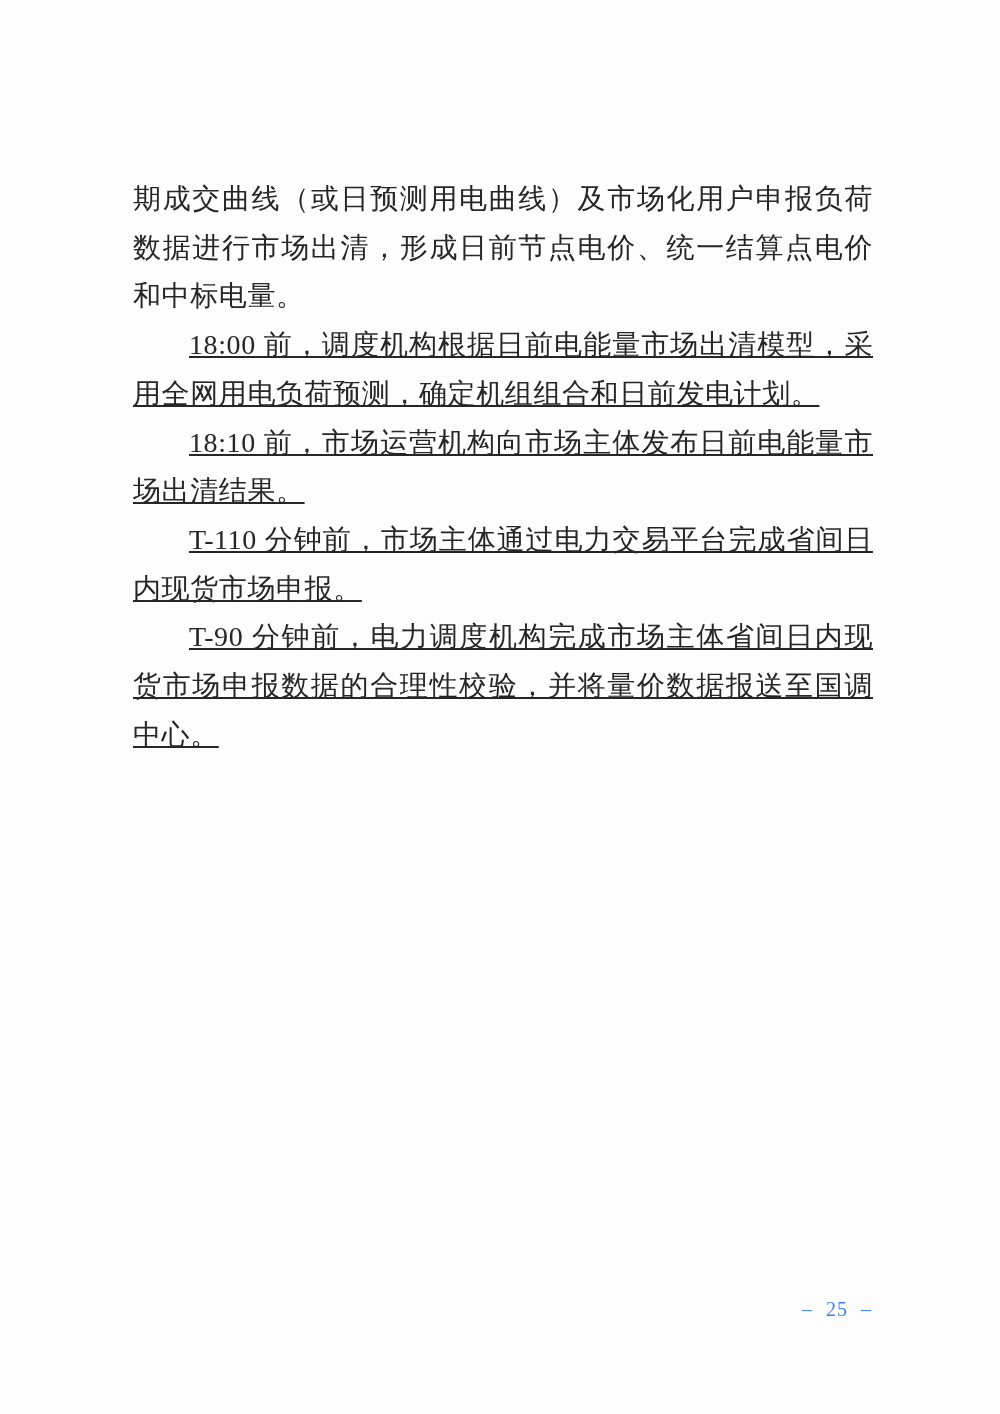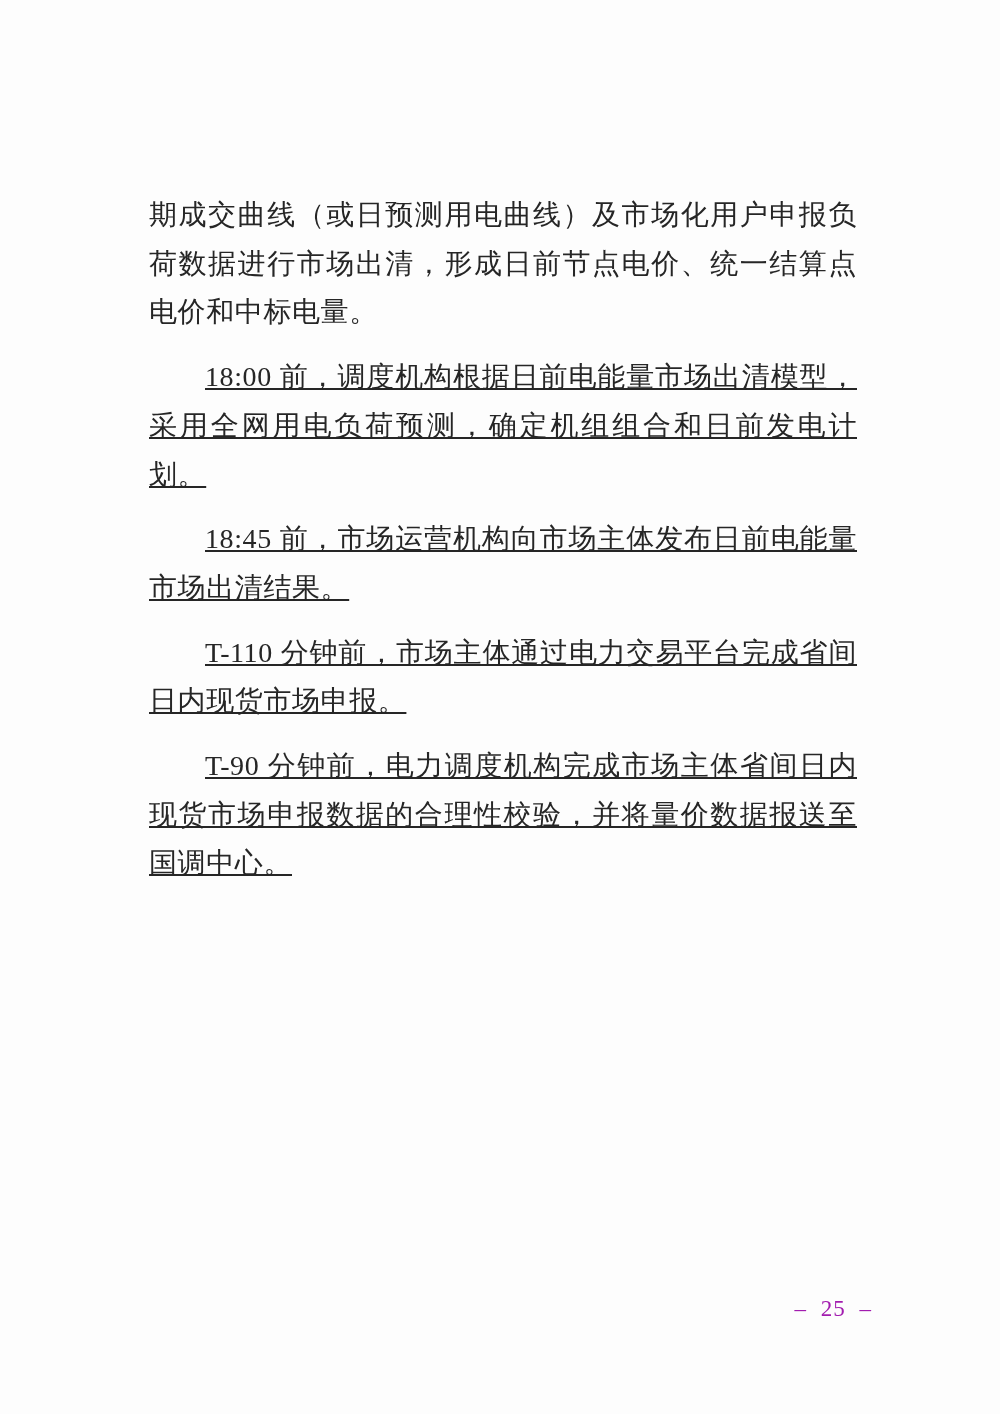--- a/index.html
+++ b/index.html
@@ -25,47 +25,47 @@
     top: 175px;
     width: 740px;
     color: #262626;
     font-size: 28px;
     line-height: 48.7px;
     letter-spacing: 0.6px;
     text-align: justify;
     text-justify: inter-ideograph;
   }
   .content p {
-    margin: 16px;
+    margin: 0;
     padding: 0;
   }
   .content p.indent {
     text-indent: 2em;
     text-decoration: underline;
   }
   .footer {
     position: absolute;
     top: 1295px;
     right: 128px;
-    color: #a21caf;
-    font-size: 23px;
+    color: #3b82f6;
+    font-size: 20px;
     line-height: 28px;
     word-spacing: 7px;
     letter-spacing: 1px;
     white-space: nowrap;
   }
 </style>
 </head>
 <body>
 
 <div class="page">
 
   <div class="content">
     <p>期成交曲线（或日预测用电曲线）及市场化用户申报负荷数据进行市场出清，形成日前节点电价、统一结算点电价和中标电量。</p>
     <p class="indent">18:00 前，调度机构根据日前电能量市场出清模型，采用全网用电负荷预测，确定机组组合和日前发电计划。</p>
-    <p class="indent">18:45 前，市场运营机构向市场主体发布日前电能量市场出清结果。</p>
+    <p class="indent">18:10 前，市场运营机构向市场主体发布日前电能量市场出清结果。</p>
     <p class="indent">T-110 分钟前，市场主体通过电力交易平台完成省间日内现货市场申报。</p>
     <p class="indent">T-90 分钟前，电力调度机构完成市场主体省间日内现货市场申报数据的合理性校验，并将量价数据报送至国调中心。</p>
   </div>
 
   <div class="footer">– 25 –</div>
 
 </div>
 
 </body></html>

